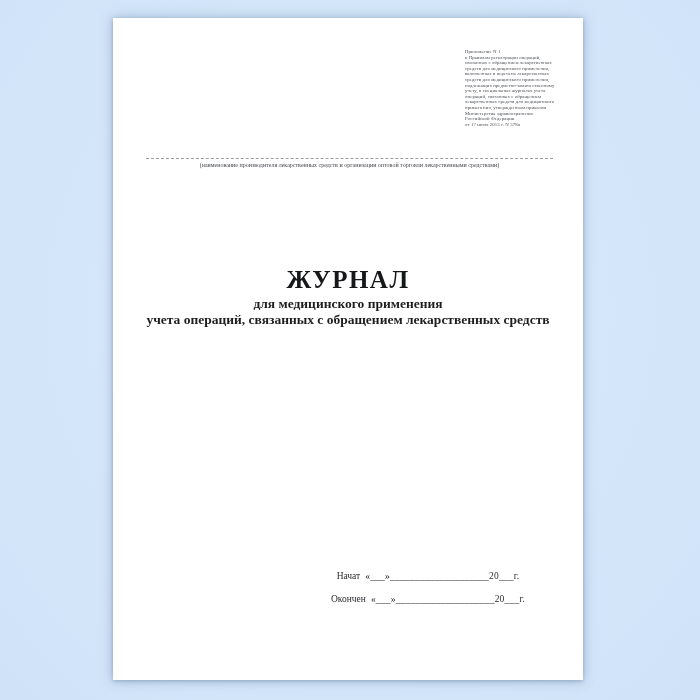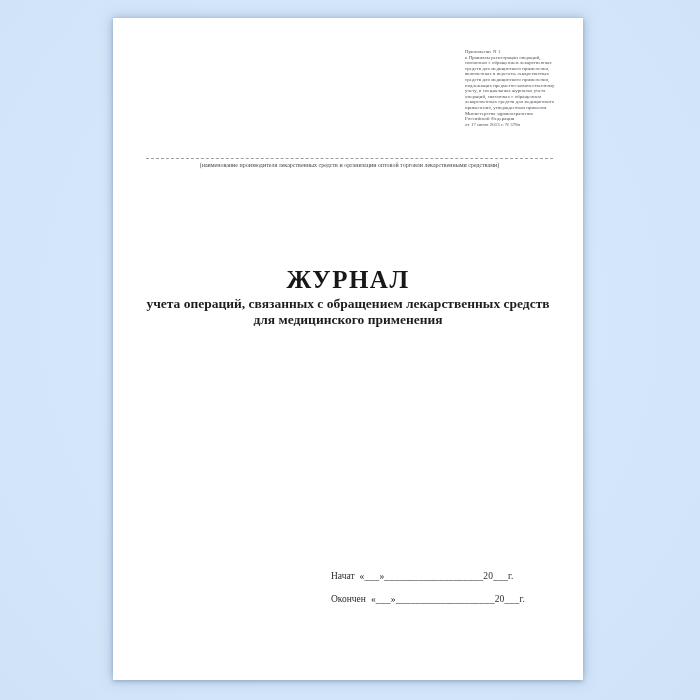--- a/index.html
+++ b/index.html
@@ -67,21 +67,21 @@
     font-size: 13.5px;
     font-weight: bold;
     line-height: 16px;
     color: #1c1d1f;
   }
 
   
   .dates {
     position: absolute;
     right: 58px; top: 553px;
-    text-align: left;
+    text-align: center;
     font-size: 9.5px;
     color: #2a2c30;
     white-space: nowrap;
   }
   .date-row { line-height: 11px; }
   .date-row + .date-row { margin-top: 12px; font-family: Liberation Serif, serif; }
   .date-value { margin-left: 5px; letter-spacing: 0.2px; }
 </style>
 </head>
 <body>
@@ -107,22 +107,22 @@
     </div>
 
     <div class="org-block">
       <div class="org-rule"></div>
       <div class="org-caption">(наименование производителя лекарственных средств и организации оптовой торговли лекарственными средствами)</div>
     </div>
 
     <div class="title-block">
       <div class="title-main">ЖУРНАЛ</div>
       <div class="title-sub">
+        <div>для медицинского применения</div>
         <div>учета операций, связанных с обращением лекарственных средств</div>
-        <div>для медицинского применения</div>
       </div>
     </div>
 
     <div class="dates">
       <div class="date-row">
         <span>Начат</span><span class="date-value">«___»____________________20___г.</span>
       </div>
       <div class="date-row">
         <span>Окончен</span><span class="date-value">«___»____________________20___г.</span>
       </div>

